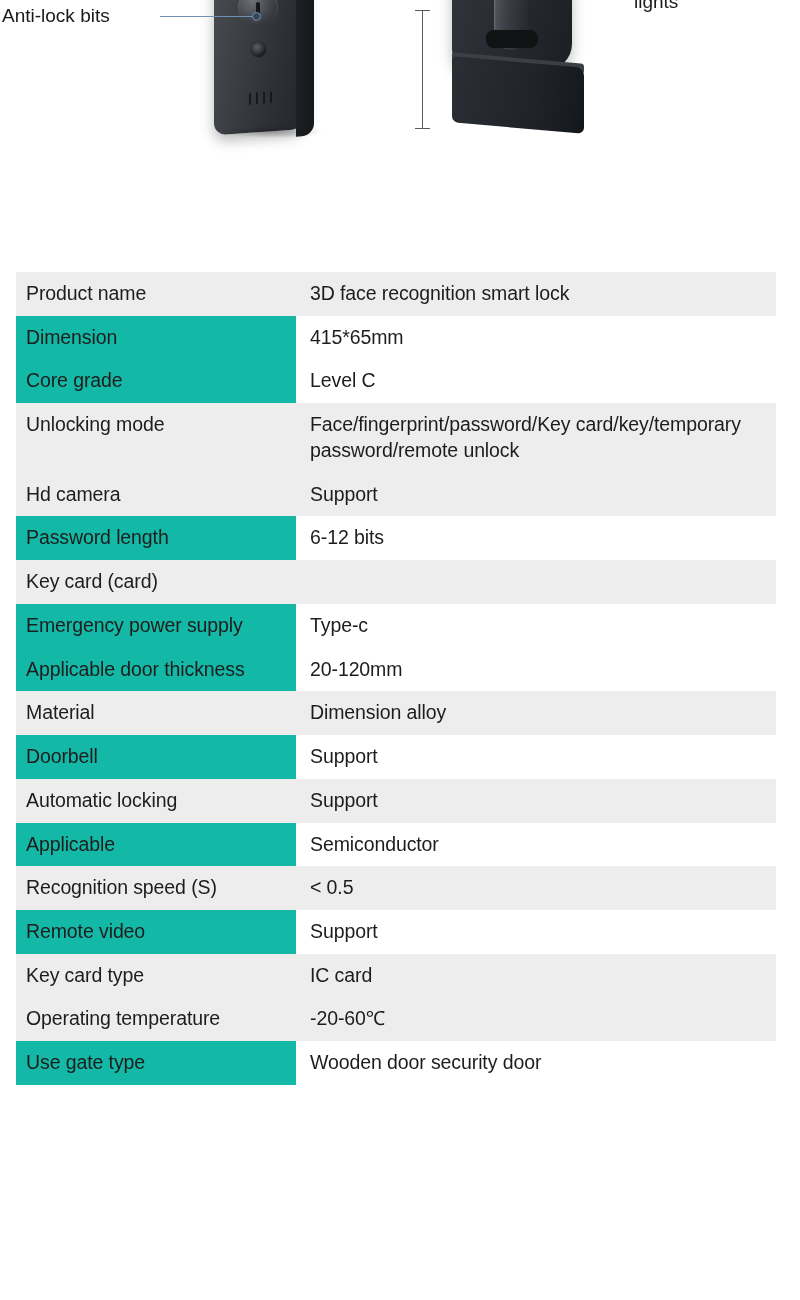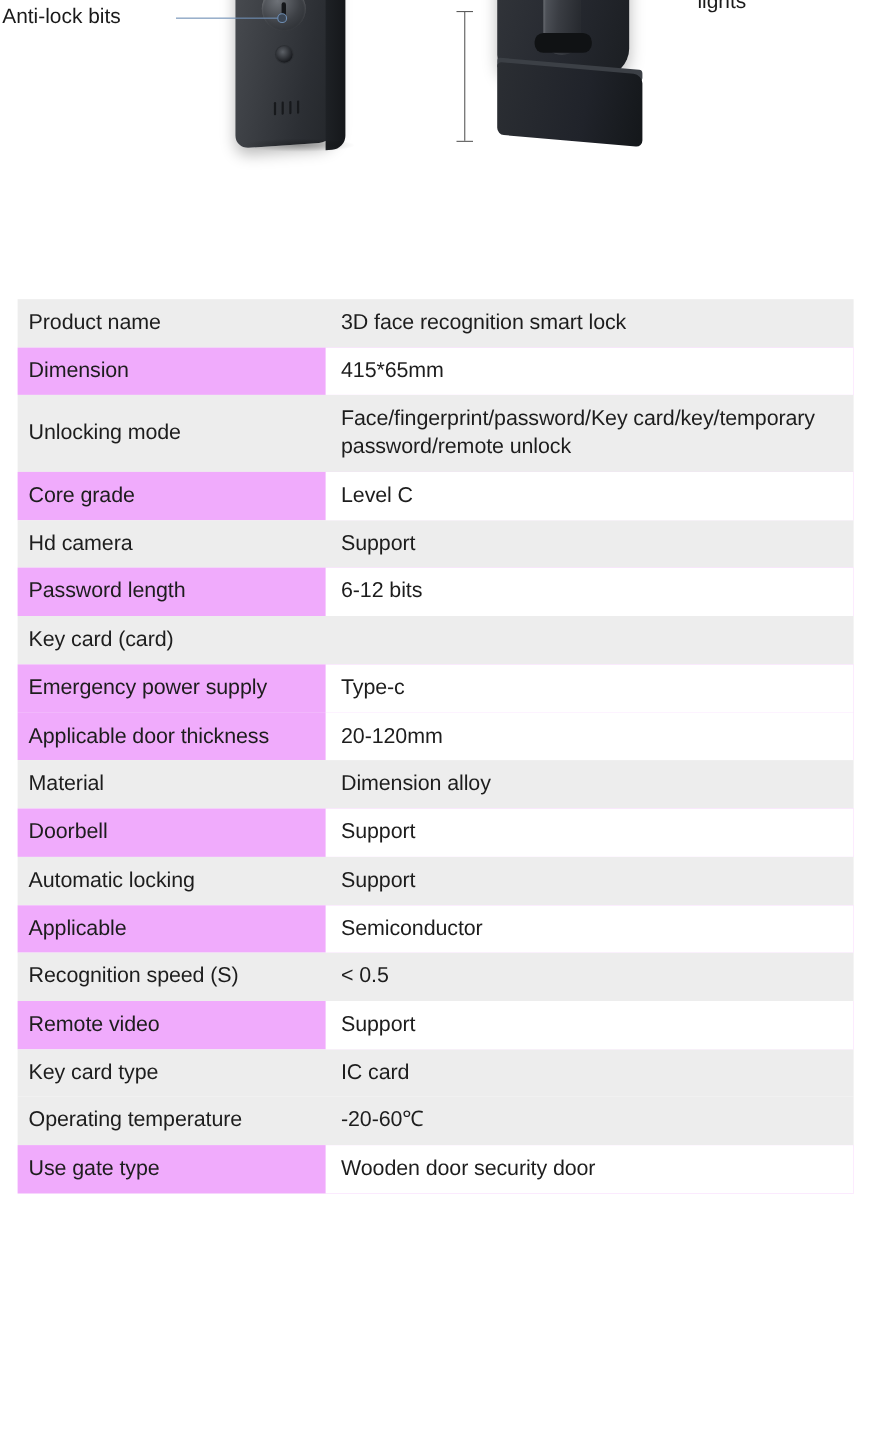--- a/index.html
+++ b/index.html
@@ -211,25 +211,25 @@
 
   
   .spec-wrap {
     position: absolute;
     left: 16px;
     top: 272px;
     width: 760px;
   }
   .spec-row {
     display: flex;
-    align-items: center;
+    align-items: flex-start;
     width: 760px;
   }
   .spec-row.odd { background: #ededed; }
-  .spec-row.even { background: #f0abfc; }
+  .spec-row.even { background: #14b8a6; }
   .spec-key,
   .spec-val {
     font-size: 19.5px;
     color: #1d1d1d;
     line-height: 1.32;
     padding: 9px 0 9px 10px;
     letter-spacing: -0.1px;
   }
   .spec-key {
     width: 280px;
@@ -281,28 +281,28 @@
 
   <div class="spec-wrap">
     <div class="spec-row odd">
       <div class="spec-key">Product name</div>
       <div class="spec-val">3D face recognition smart lock</div>
     </div>
     <div class="spec-row even">
       <div class="spec-key">Dimension</div>
       <div class="spec-val">415*65mm</div>
     </div>
+    <div class="spec-row even">
+      <div class="spec-key">Core grade</div>
+      <div class="spec-val">Level C</div>
+    </div>
     <div class="spec-row odd">
       <div class="spec-key">Unlocking mode</div>
       <div class="spec-val">Face/fingerprint/password/Key card/key/temporary password/remote unlock</div>
     </div>
-    <div class="spec-row even">
-      <div class="spec-key">Core grade</div>
-      <div class="spec-val">Level C</div>
-    </div>
     <div class="spec-row odd">
       <div class="spec-key">Hd camera</div>
       <div class="spec-val">Support</div>
     </div>
     <div class="spec-row even">
       <div class="spec-key">Password length</div>
       <div class="spec-val">6-12 bits</div>
     </div>
     <div class="spec-row odd">
       <div class="spec-key">Key card (card)</div>

